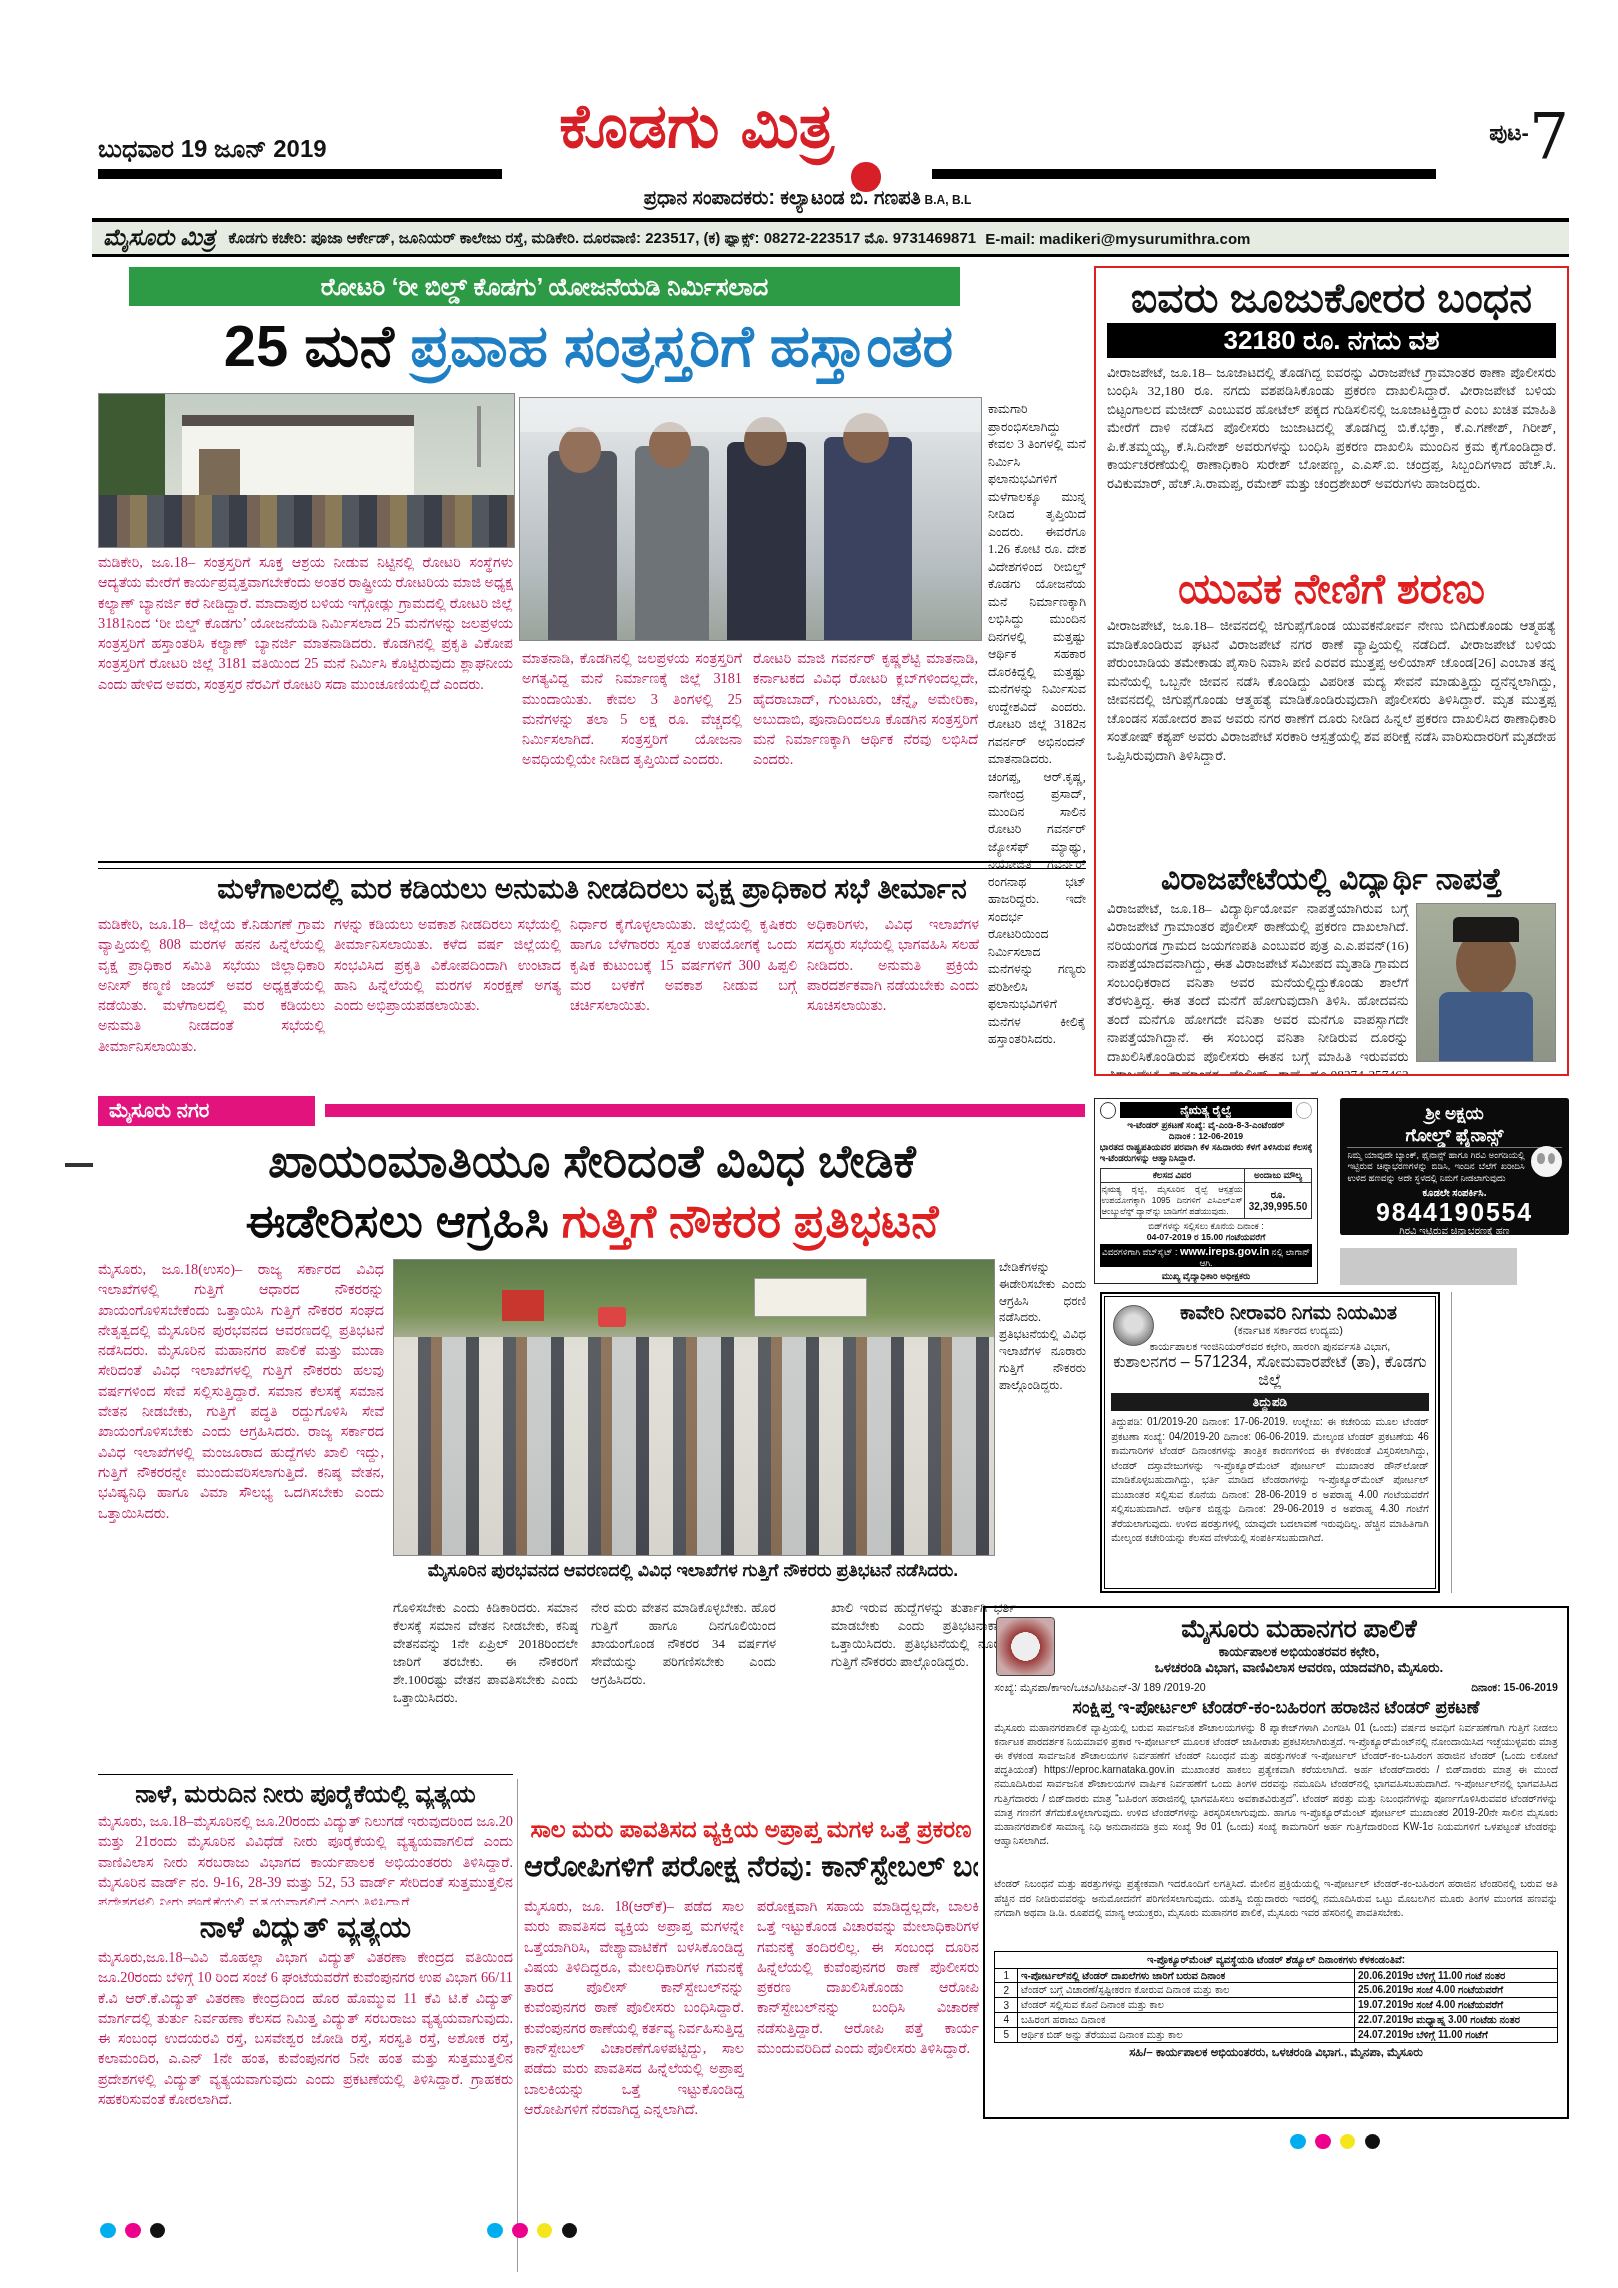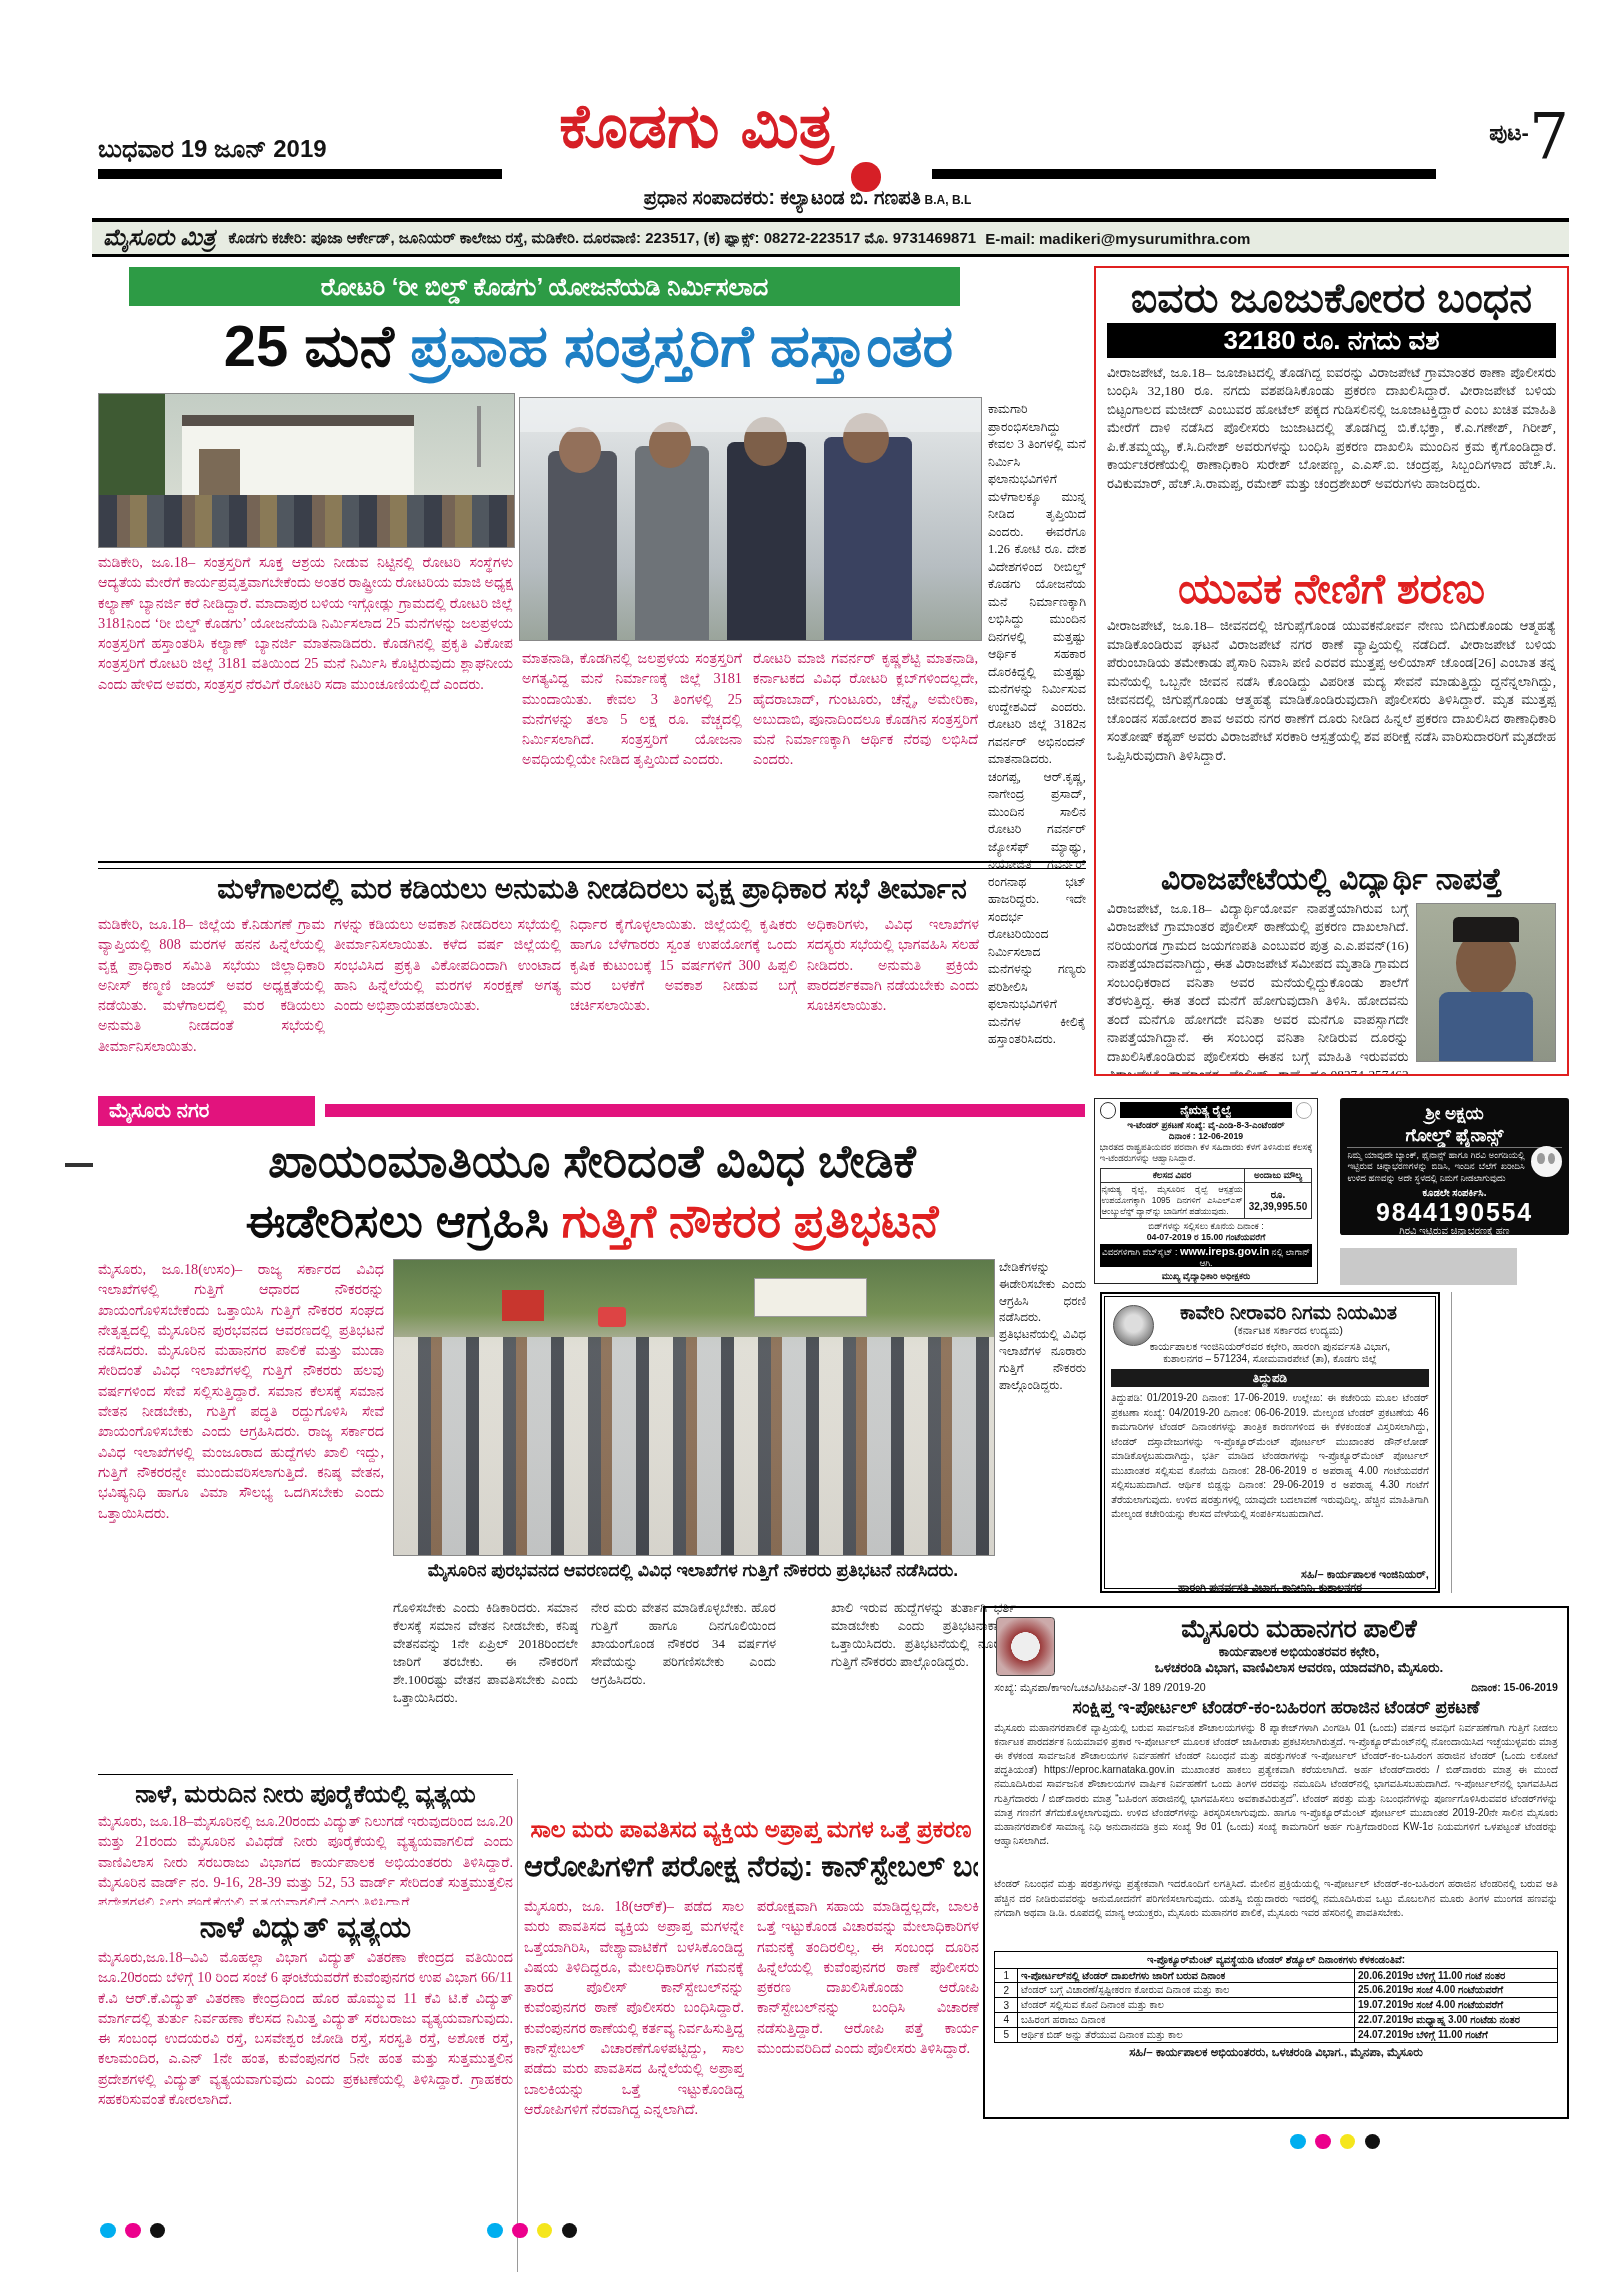--- a/index.html
+++ b/index.html
@@ -146,21 +146,21 @@
   </div>
 
   <div class="abs sans" style="left:1094px;top:1098px;width:224px;height:186px;border:1.8px solid #222;box-sizing:border-box;padding:2.8px 4.6px;overflow:hidden;font-size:8.8px;">
     <div style="display:flex;align-items:center;gap:3.7px;">
       <span style="width:14.8px;height:14.8px;border-radius:50%;border:1.8px solid #333;display:inline-block;"></span>
       <span class="b ctr clip" style="flex:1;background:#000;color:#fff;font-size:12px;height:16.6px;line-height:16.6px;">ನೈಋತ್ಯ ರೈಲ್ವೆ</span>
       <span style="width:14.8px;height:14.8px;border-radius:50%;border:1.8px solid #aaa;display:inline-block;"></span>
     </div>
     <div class="ctr b clip" style="margin-top:1.8px;white-space:nowrap;">ಇ-ಟೆಂಡರ್ ಪ್ರಕಟಣೆ ಸಂಖ್ಯೆ: ವೈ-ಎಂಡಿ-8-3-ಎಂಟೆಂಡರ್</div>
     <div class="ctr b">ದಿನಾಂಕ : 12-06-2019</div>
-    <div class="just clip" style="height:24px;">ಭಾರತದ ರಾಷ್ಟ್ರಪತಿಯವರ ಪರವಾಗಿ ಕೆಳ ಸಹಿದಾರರು ಕೆಳಗೆ ತಿಳಿಸಿರುವ ಕೆಲಸಕ್ಕೆ ಇ-ಟೆಂಡರುಗಳನ್ನು ಆಹ್ವಾನಿಸಿದ್ದಾರೆ.</div>
+    <div class="just clip" style="height:24px;font-weight:bold;">ಭಾರತದ ರಾಷ್ಟ್ರಪತಿಯವರ ಪರವಾಗಿ ಕೆಳ ಸಹಿದಾರರು ಕೆಳಗೆ ತಿಳಿಸಿರುವ ಕೆಲಸಕ್ಕೆ ಇ-ಟೆಂಡರುಗಳನ್ನು ಆಹ್ವಾನಿಸಿದ್ದಾರೆ.</div>
     <table style="width:100%;margin-top:1.8px;">
       <tbody>
           <tr>
         <td class="b ctr" style="border:0.9px solid #333;padding:0.9px;">ಕೆಲಸದ ವಿವರ</td>
         <td class="b ctr" style="border:0.9px solid #333;padding:0.9px;width:65px;">ಅಂದಾಜು ಮೌಲ್ಯ</td>
       </tr>
       <tr>
         <td class="just" style="border:0.9px solid #333;padding:0.9px;font-size:8.3px;">ನೈಋತ್ಯ ರೈಲ್ವೆ, ಮೈಸೂರಿನ ರೈಲ್ವೆ ಆಸ್ಪತ್ರೆಯ ಉಪಯೋಗಕ್ಕಾಗಿ 1095 ದಿನಗಳಿಗೆ ಎಸಿಎಲ್‌ಎಸ್ ಆಂಬ್ಯುಲೆನ್ಸ್ ವ್ಯಾನ್‌ನ್ನು ಬಾಡಿಗೆಗೆ ಪಡೆಯುವುದು.</td>
         <td class="b ctr" style="border:0.9px solid #333;padding:0.9px;font-size:10px;">ರೂ. 32,39,995.50</td>
       </tr>
@@ -189,21 +189,21 @@
     <div class="ctr clip" style="font-size:10px;white-space:nowrap;">ಗಿರವಿ ಇಟ್ಟಿರುವ ಚಿನ್ನಾಭರಣಕ್ಕೆ ಹಣ</div>
   </div>
 
   <div class="abs" style="left:1340px;top:1248px;width:177px;height:37px;background:#c9c9c9;"></div>
 
   <div class="abs sans" style="left:1100px;top:1292px;width:340px;height:301px;border:2.8px solid #000;outline:0.9px solid #000;outline-offset:-5.5px;box-sizing:border-box;padding:7.4px 9.2px;overflow:hidden;">
     <div style="position:absolute;left:11px;top:11px;width:39px;height:39px;border-radius:50%;border:1.8px solid #555;background:radial-gradient(circle at 50% 45%,#ddd 30%,#888 70%);"></div>
     <div class="ctr b clip" style="font-size:19.4px;white-space:nowrap;padding-left:37px;">ಕಾವೇರಿ ನೀರಾವರಿ ನಿಗಮ ನಿಯಮಿತ</div>
     <div class="ctr" style="font-size:11px;padding-left:37px;">(ಕರ್ನಾಟಕ ಸರ್ಕಾರದ ಉದ್ಯಮ)</div>
     <div class="ctr clip" style="font-size:10.6px;margin-top:2.8px;">ಕಾರ್ಯಪಾಲಕ ಇಂಜಿನಿಯರ್‌ರವರ ಕಛೇರಿ, ಹಾರಂಗಿ ಪುನರ್ವಸತಿ ವಿಭಾಗ,</div>
-    <div class="ctr clip" style="font-size:10px;">ಕುಶಾಲನಗರ – 571234, ಸೋಮವಾರಪೇಟೆ (ತಾ), ಕೊಡಗು ಜಿಲ್ಲೆ</div>
+    <div class="ctr clip" style="font-size:16px;">ಕುಶಾಲನಗರ – 571234, ಸೋಮವಾರಪೇಟೆ (ತಾ), ಕೊಡಗು ಜಿಲ್ಲೆ</div>
     <div class="ctr b" style="background:#1a1a1a;color:#fff;font-size:12px;height:18.5px;line-height:18.5px;margin:3.7px 0;">ತಿದ್ದುಪಡಿ</div>
     <div class="just clip" style="font-size:10px;line-height:1.45;height:175px;">ತಿದ್ದುಪಡಿ: 01/2019-20 ದಿನಾಂಕ: 17-06-2019. ಉಲ್ಲೇಖ: ಈ ಕಚೇರಿಯ ಮೂಲ ಟೆಂಡರ್ ಪ್ರಕಟಣಾ ಸಂಖ್ಯೆ: 04/2019-20 ದಿನಾಂಕ: 06-06-2019. ಮೇಲ್ಕಂಡ ಟೆಂಡರ್ ಪ್ರಕಟಣೆಯ 46 ಕಾಮಗಾರಿಗಳ ಟೆಂಡರ್ ದಿನಾಂಕಗಳನ್ನು ತಾಂತ್ರಿಕ ಕಾರಣಗಳಿಂದ ಈ ಕೆಳಕಂಡಂತೆ ವಿಸ್ತರಿಸಲಾಗಿದ್ದು, ಟೆಂಡರ್ ದಸ್ತಾವೇಜುಗಳನ್ನು ಇ-ಪ್ರೊಕ್ಯೂರ್‌ಮೆಂಟ್ ಪೋರ್ಟಲ್ ಮುಖಾಂತರ ಡೌನ್‌ಲೋಡ್ ಮಾಡಿಕೊಳ್ಳಬಹುದಾಗಿದ್ದು, ಭರ್ತಿ ಮಾಡಿದ ಟೆಂಡರಾಗಳನ್ನು ಇ-ಪ್ರೊಕ್ಯೂರ್‌ಮೆಂಟ್ ಪೋರ್ಟಲ್ ಮುಖಾಂತರ ಸಲ್ಲಿಸುವ ಕೊನೆಯ ದಿನಾಂಕ: 28-06-2019 ರ ಅಪರಾಹ್ನ 4.00 ಗಂಟೆಯವರೆಗೆ ಸಲ್ಲಿಸಬಹುದಾಗಿದೆ. ಆರ್ಥಿಕ ಬಿಡ್ಡನ್ನು ದಿನಾಂಕ: 29-06-2019 ರ ಅಪರಾಹ್ನ 4.30 ಗಂಟೆಗೆ ತೆರೆಯಲಾಗುವುದು. ಉಳಿದ ಷರತ್ತುಗಳಲ್ಲಿ ಯಾವುದೇ ಬದಲಾವಣೆ ಇರುವುದಿಲ್ಲ. ಹೆಚ್ಚಿನ ಮಾಹಿತಿಗಾಗಿ ಮೇಲ್ಕಂಡ ಕಚೇರಿಯನ್ನು ಕೆಲಸದ ವೇಳೆಯಲ್ಲಿ ಸಂಪರ್ಕಿಸಬಹುದಾಗಿದೆ.</div>
     <div class="b" style="font-size:11px;text-align:right;margin-top:1.8px;">ಸಹಿ/– ಕಾರ್ಯಪಾಲಕ ಇಂಜಿನಿಯರ್,</div>
     <div class="b" style="font-size:11px;text-align:center;">ಹಾರಂಗಿ ಪುನರ್ವಸತಿ ವಿಭಾಗ, ಕಾನೀನಿನಿ, ಕುಶಾಲನಗರ</div>
   </div>
   <div class="abs" style="left:1451px;top:1292px;width:0.9px;height:301px;background:#999;"></div>
 
   <div class="abs sans" style="left:983px;top:1606px;width:586px;height:513px;border:2.8px solid #000;box-sizing:border-box;padding:5.5px 9.2px;overflow:hidden;">
     <div style="position:absolute;left:11px;top:9.2px;width:57px;height:57px;border:0.9px solid #444;border-radius:3.7px;background:radial-gradient(circle at 50% 50%,#eee 35%,#9b3b3b 36%,#caa 75%);"></div>
     <div class="ctr b clip" style="font-size:25px;white-space:nowrap;padding-left:46px;">ಮೈಸೂರು ಮಹಾನಗರ ಪಾಲಿಕೆ</div>

